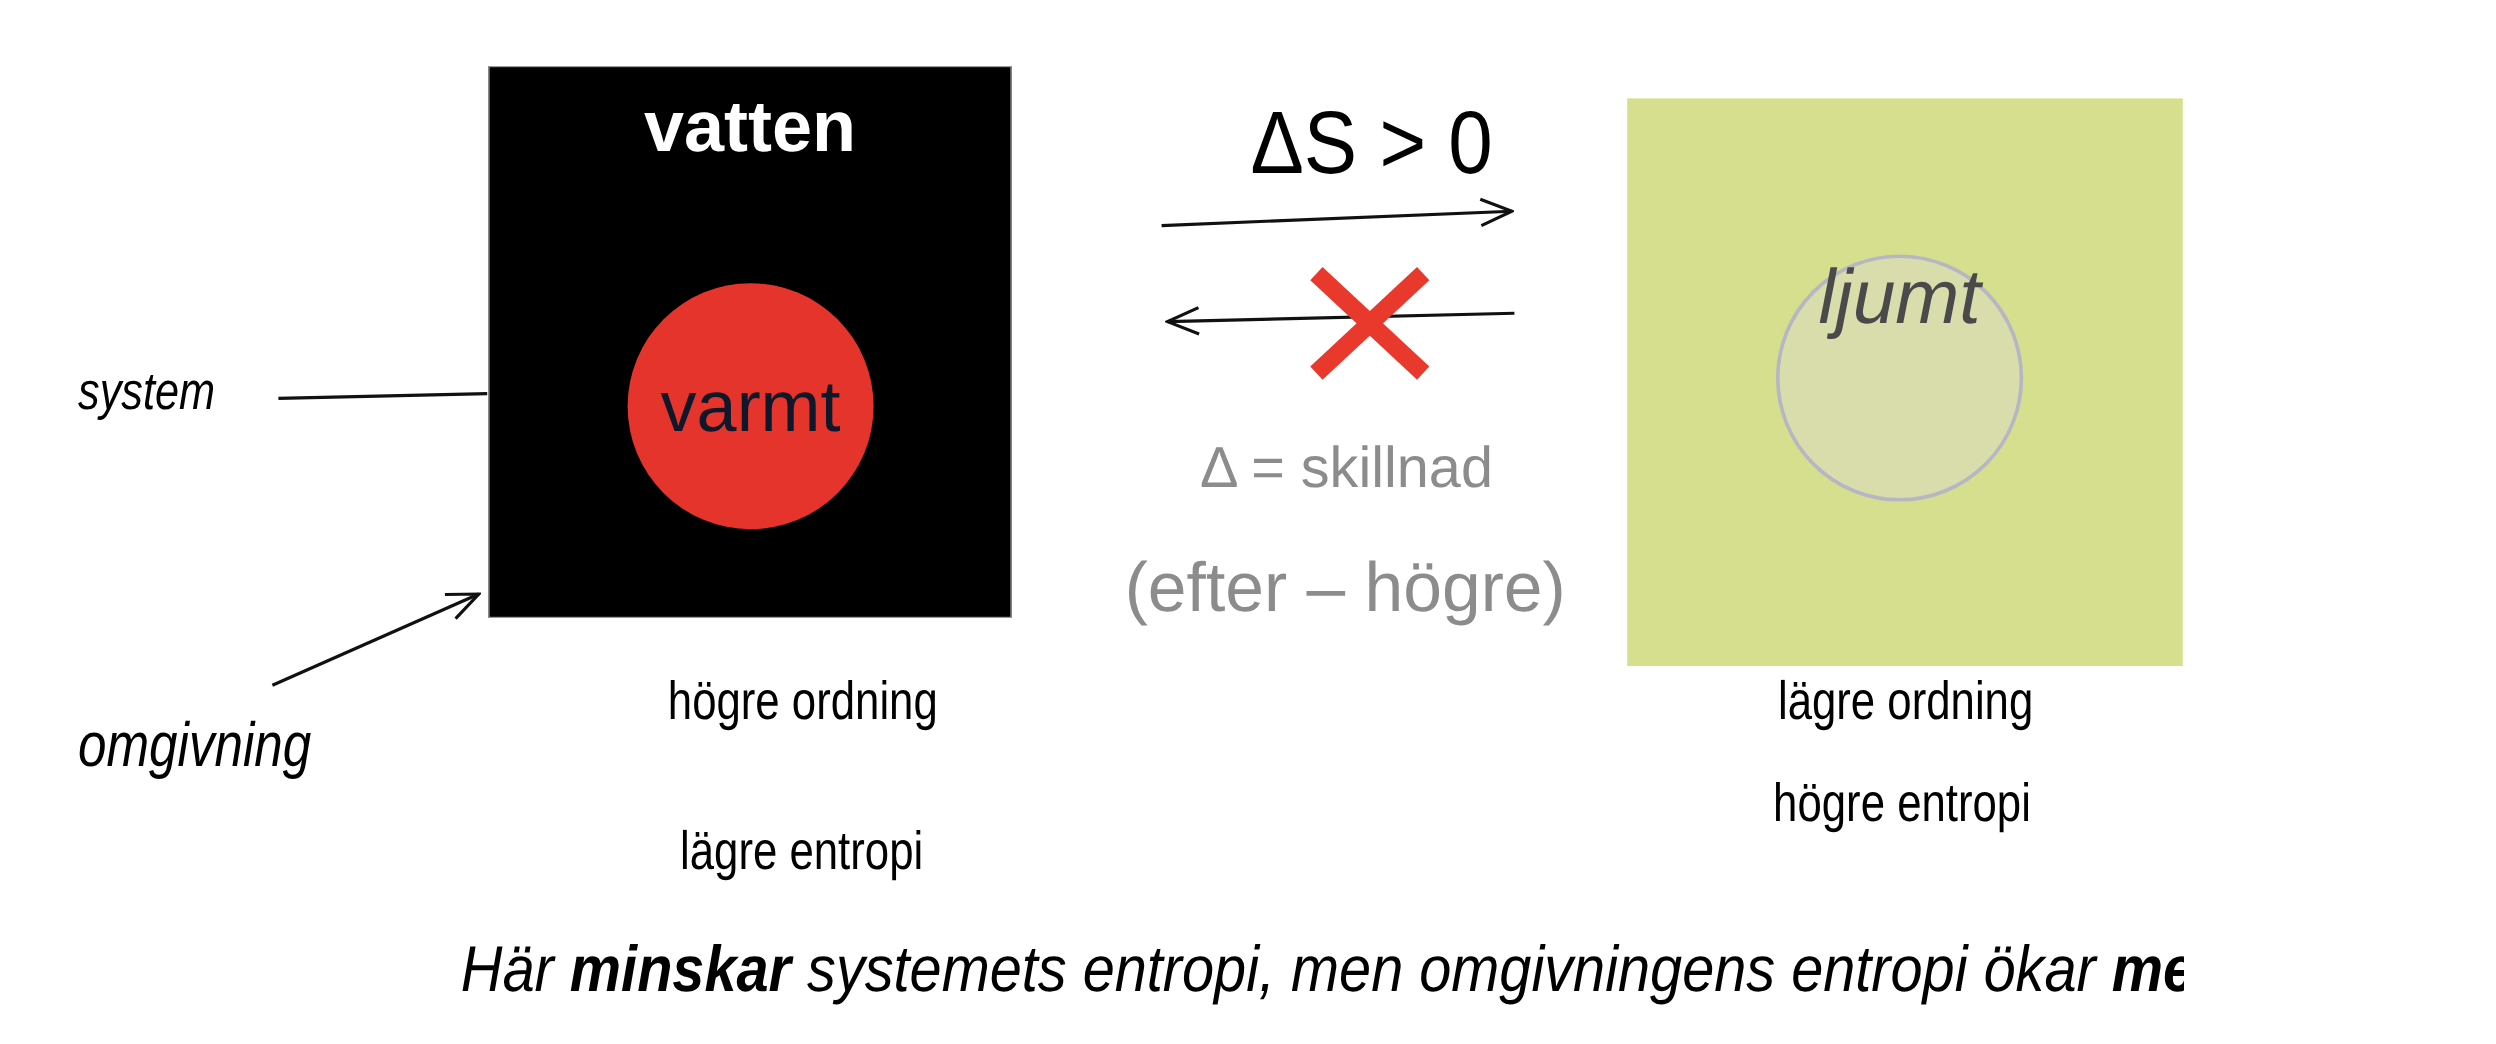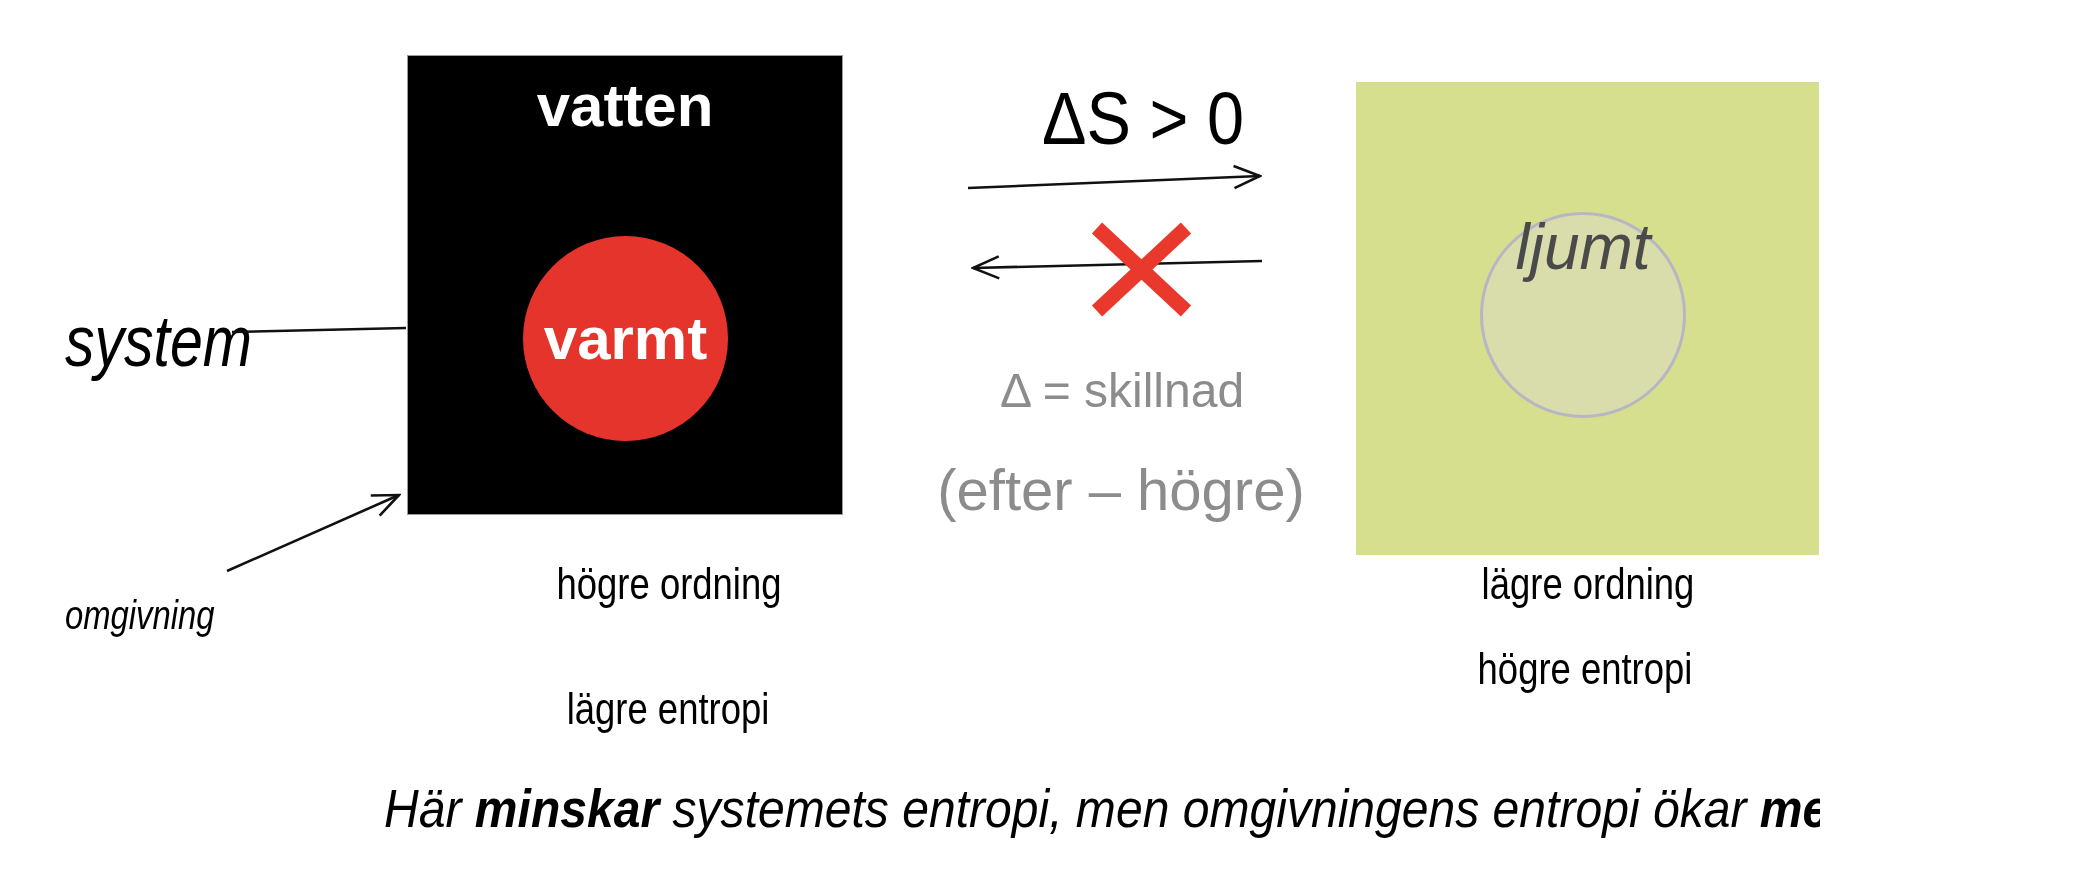--- a/index.html
+++ b/index.html
@@ -38,21 +38,21 @@
   }
   #warm-circle {
     position: absolute;
     left: 523px; top: 236px;
     width: 205px; height: 205px;
     border-radius: 50%;
     background: var(--warm-red, #e5342b);
     display: flex; align-items: center; justify-content: center;
   }
   #warm-circle-label {
-    font-size: 60px; font-weight: bold; color: #ffffff;
+    font-size: 60px; font-weight: normal; color: #0f172a;
     line-height: 1; white-space: nowrap; text-align: right;
   }
 
   
   #surroundings-box {
     position: absolute;
     left: 1356px; top: 82px;
     width: 463px; height: 473px;
     background: var(--cool-green, #d6df8d);
   }
@@ -82,25 +82,25 @@
     font-size: 48px; color: var(--gray-text, #8c8c8c);
   }
   #delta-definition-detail {
     left: 1121px; top: 461px;
     font-size: 58px; color: var(--gray-text, #8c8c8c);
   }
 
   
   #system-label {
     left: 65px; top: 305px;
-    font-size: 72px; font-style: italic;
+    font-size: 44px; font-style: italic;
   }
   #surroundings-label {
     left: 65px; top: 595px;
-    font-size: 40px; font-style: italic;
+    font-size: 52px; font-style: italic;
   }
   .narrow-left { display: inline-block; transform: scaleX(0.82); transform-origin: left center; }
 
   
   .box-caption { font-size: 45px; color: #000; }
   #system-caption-1 { left: 669px; top: 561px; }
   #system-caption-2 { left: 668px; top: 686px; }
   #surroundings-caption-1 { left: 1588px; top: 561px; }
   #surroundings-caption-2 { left: 1585px; top: 646px; text-decoration: underline; }
   .box-caption .inner { display: inline-block; transform: scaleX(0.81); transform-origin: center; }

